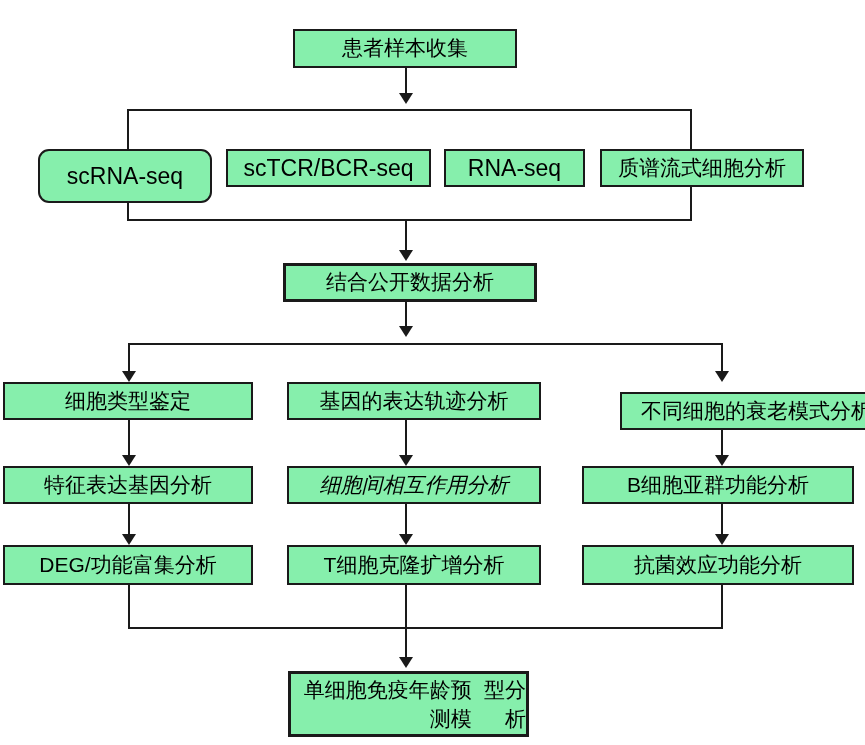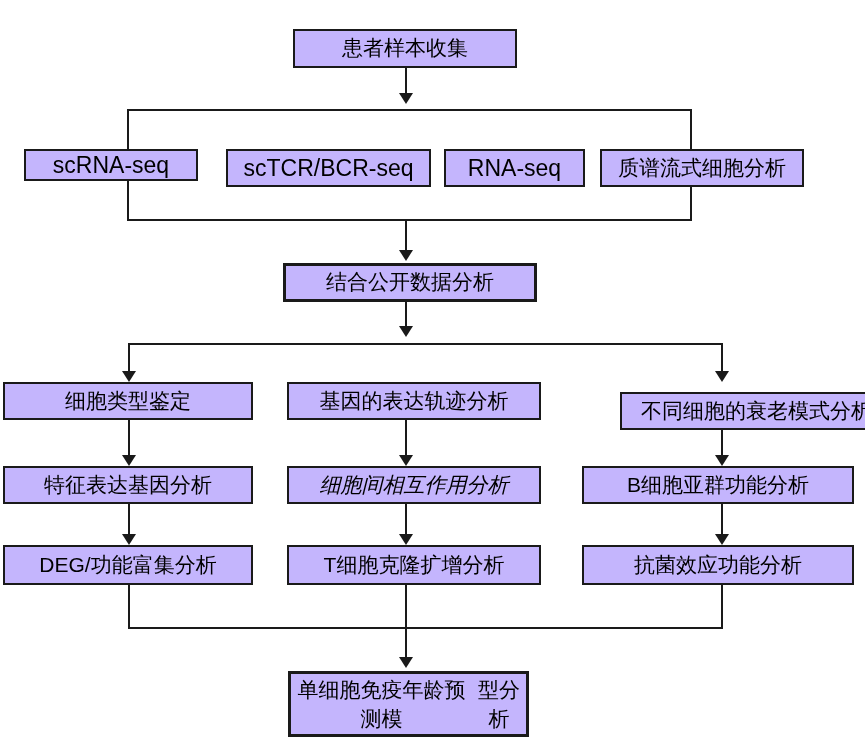--- a/index.html
+++ b/index.html
@@ -8,26 +8,26 @@
     width: 865px;
     height: 745px;
     background: #ffffff;
     font-family: "Liberation Sans", "DejaVu Sans", sans-serif;
     color: #000000;
     overflow: hidden;
   }
   .box {
     position: absolute;
     box-sizing: border-box;
-    background: #c4b5fd;
+    background: #86efac;
     border: 2px solid #1a1a1a;
     display: flex;
     align-items: center;
     justify-content: center;
-    text-align: center;
+    text-align: right;
     font-size: 21px;
     line-height: 1.15;
     z-index: 2;
     white-space: nowrap;
   }
   .box.latin { font-size: 23px; }
   .box.thick { border-width: 3px; }
   .box.multiline { white-space: normal; flex-direction: row; line-height: 29px; }
   .frame {
     position: absolute;
@@ -54,21 +54,21 @@
 
   <div class="box" style="left:293px; top:29px; width:224px; height:39px;">
     <span>患者样本收集</span>
   </div>
 
   <div class="vline" style="left:405px; top:68px; height:26px;"></div>
   <div class="arrowhead" style="left:399px; top:93px;"></div>
 
   <div class="frame" style="left:127px; top:109px; width:565px; height:112px;"></div>
 
-  <div class="box latin" style="left:24px; top:149px; width:174px; height:32px;">
+  <div class="box latin" style="left:38px; top:149px; width:174px; height:54px;border-radius:11px;">
     <span>scRNA-seq</span>
   </div>
   <div class="box latin" style="left:226px; top:149px; width:205px; height:38px;">
     <span>scTCR/BCR-seq</span>
   </div>
   <div class="box latin" style="left:444px; top:149px; width:141px; height:38px;">
     <span>RNA-seq</span>
   </div>
   <div class="box" style="left:600px; top:149px; width:204px; height:38px;">
     <span>质谱流式细胞分析</span>

